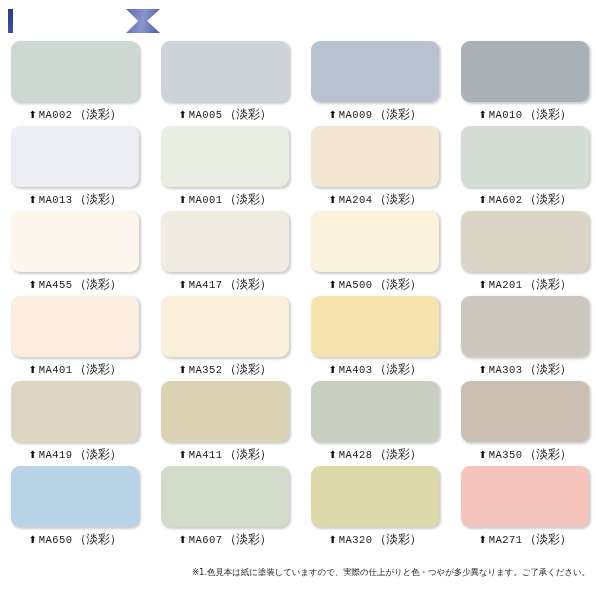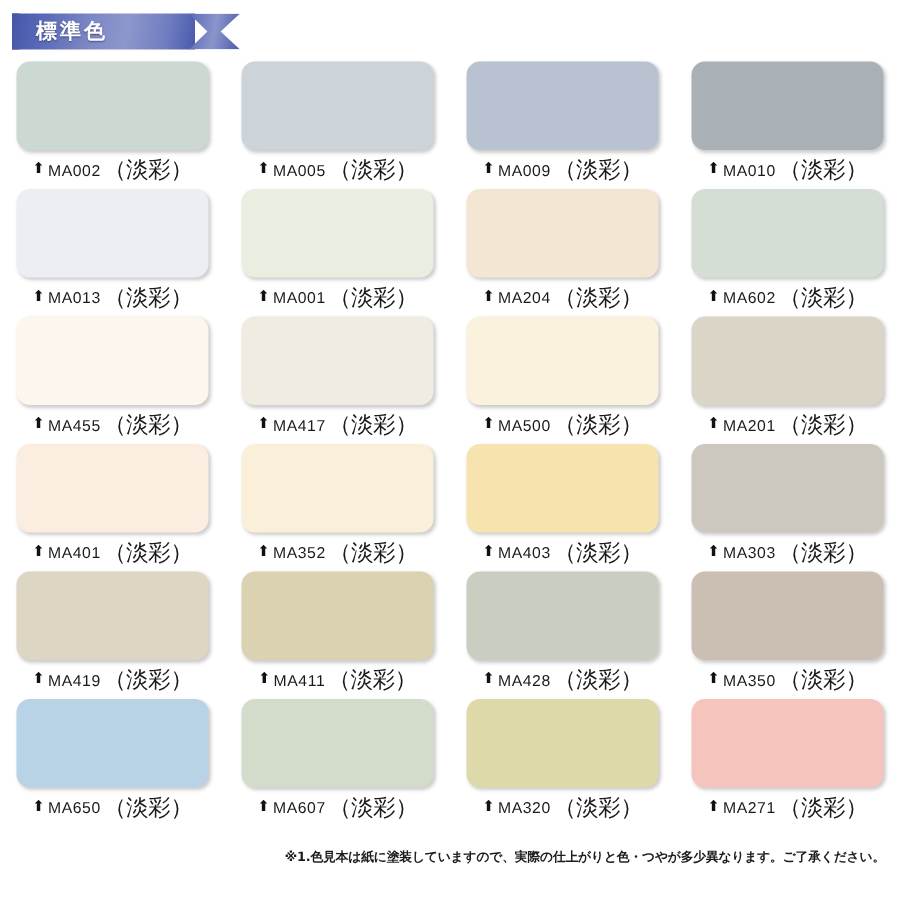--- a/index.html
+++ b/index.html
@@ -95,54 +95,50 @@
     font-family: "DejaVu Sans", "Liberation Sans", sans-serif;
   }
   .up-arrow {
     font-size: 10px;
     line-height: 1;
     color: #111111;
     transform: translateY(-0.5px);
   }
   .code {
     letter-spacing: 0.4px;
-    font-family: Liberation Sans, sans-serif;
+    font-family: Liberation Mono, monospace;
   }
   .tone {
-    font-size: 15px;
+    font-size: 12px;
     letter-spacing: -0.2px;
   }
 
   
   .notes {
     position: absolute;
     left: 0;
     top: 566px;
     width: 600px;
     padding-right: 10px;
     text-align: right;
     font-family: "DejaVu Sans", "Liberation Sans", sans-serif;
-    font-weight: bold;
   }
   .note-line {
     font-size: 8.5px;
     color: #1c1c1c;
     line-height: 1.45;
     letter-spacing: -0.1px;
     white-space: nowrap;
   }
 </style>
 </head>
 <body>
 
 <div class="header">
   <div class="ribbon-leftbar"></div>
-  <div class="ribbon">
-    <span class="ribbon-title">標準色</span>
-  </div>
   <div class="ribbon-tail"></div>
 </div>
 
 <div class="grid" id="swatch-grid">
     <div class="cell">
       <div class="chip" style="background: rgb(204, 216, 210);"></div>
       <div class="caption">
         <span class="up-arrow">⬆</span>
         <span class="code">MA002</span>
         <span class="tone">（淡彩）</span>

